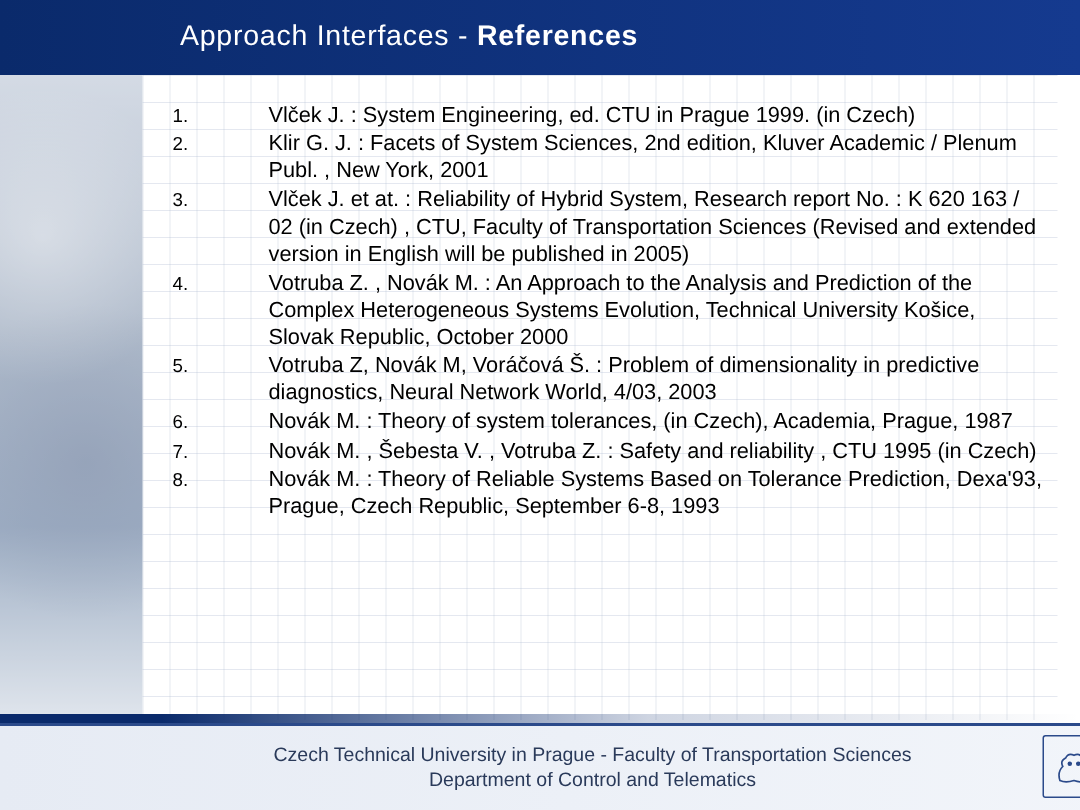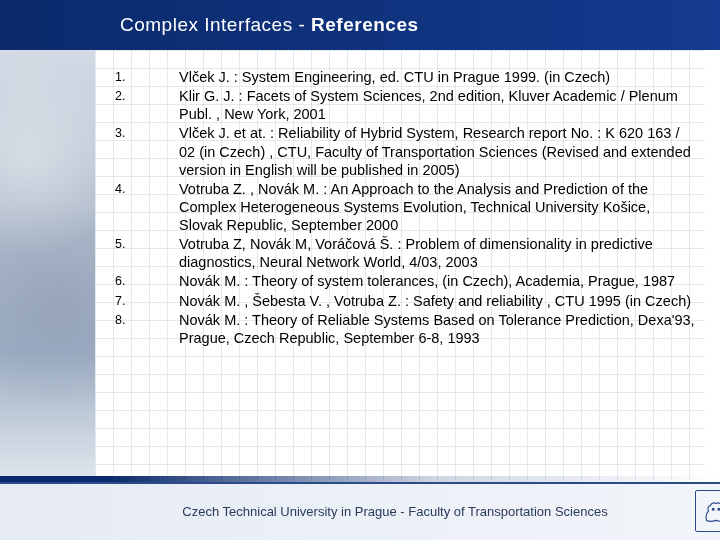--- a/index.html
+++ b/index.html
@@ -119,21 +119,21 @@
     bottom: 56px;
     width: 720px;
     height: 8px;
     background: linear-gradient(to right, #0a2a6b 15%, rgba(10,42,107,0.2) 60%, transparent);
   }
 </style>
 </head>
 <body>
 
 <div class="title-bar">
-  <span>Complex Interfaces - </span><span class="sub">References</span>
+  <span>Approach Interfaces - </span><span class="sub">References</span>
 </div>
 
 <div class="left-strip"></div>
 <div class="grid-bg"></div>
 
 <div class="content">
   <ol class="refs">
     <li>
         <span class="num">1.</span>
         <span class="txt">Vlček J. : System Engineering, ed. CTU in Prague 1999.  (in Czech)</span>
@@ -141,21 +141,21 @@
     <li>
         <span class="num">2.</span>
         <span class="txt">Klir G. J. : Facets of System Sciences, 2nd edition,  Kluver Academic / Plenum Publ. , New York, 2001</span>
       </li>
     <li>
         <span class="num">3.</span>
         <span class="txt">Vlček J. et at. : Reliability of Hybrid System, Research report No. : K 620 163 / 02 (in Czech)  , CTU, Faculty of Transportation Sciences (Revised and extended version    in English will be published in 2005)</span>
       </li>
     <li>
         <span class="num">4.</span>
-        <span class="txt">Votruba Z. , Novák M. : An Approach to the Analysis and Prediction of the Complex Heterogeneous Systems Evolution, Technical University Košice, Slovak Republic, September 2000</span>
+        <span class="txt">Votruba Z. , Novák M. : An Approach to the Analysis and Prediction of the Complex Heterogeneous Systems Evolution, Technical University Košice, Slovak Republic, October 2000</span>
       </li>
     <li>
         <span class="num">5.</span>
         <span class="txt">Votruba Z, Novák M, Voráčová Š. : Problem of dimensionality in predictive diagnostics, Neural Network World, 4/03, 2003</span>
       </li>
     <li>
         <span class="num">6.</span>
         <span class="txt">Novák M. : Theory of system tolerances, (in Czech), Academia, Prague, 1987</span>
       </li>
     <li>
@@ -167,20 +167,21 @@
         <span class="txt">Novák M. : Theory of Reliable Systems Based on Tolerance Prediction, Dexa'93, Prague, Czech Republic, September 6-8, 1993</span>
       </li>
   </ol>
 </div>
 
 <div class="accent-stripe"></div>
 
 <div class="footer-bar">
   <div class="footer-text">
     <div>Czech Technical University in Prague - Faculty of Transportation Sciences</div>
+    <div>Department of Control and Telematics</div>
   </div>
   <div class="footer-logo">
     <svg viewBox="0 0 32 32" fill="none" stroke="currentColor" stroke-width="1.2">
       <path d="M6 26 Q4 20 8 16 Q6 12 10 10 Q12 6 16 8 Q20 6 22 10 Q26 12 24 16 Q28 20 26 26 Q22 28 16 26 Q10 28 6 26 Z"></path>
       <circle cx="13" cy="14" r="1" fill="currentColor"></circle>
       <circle cx="19" cy="14" r="1" fill="currentColor"></circle>
     </svg>
   </div>
 </div>
 

